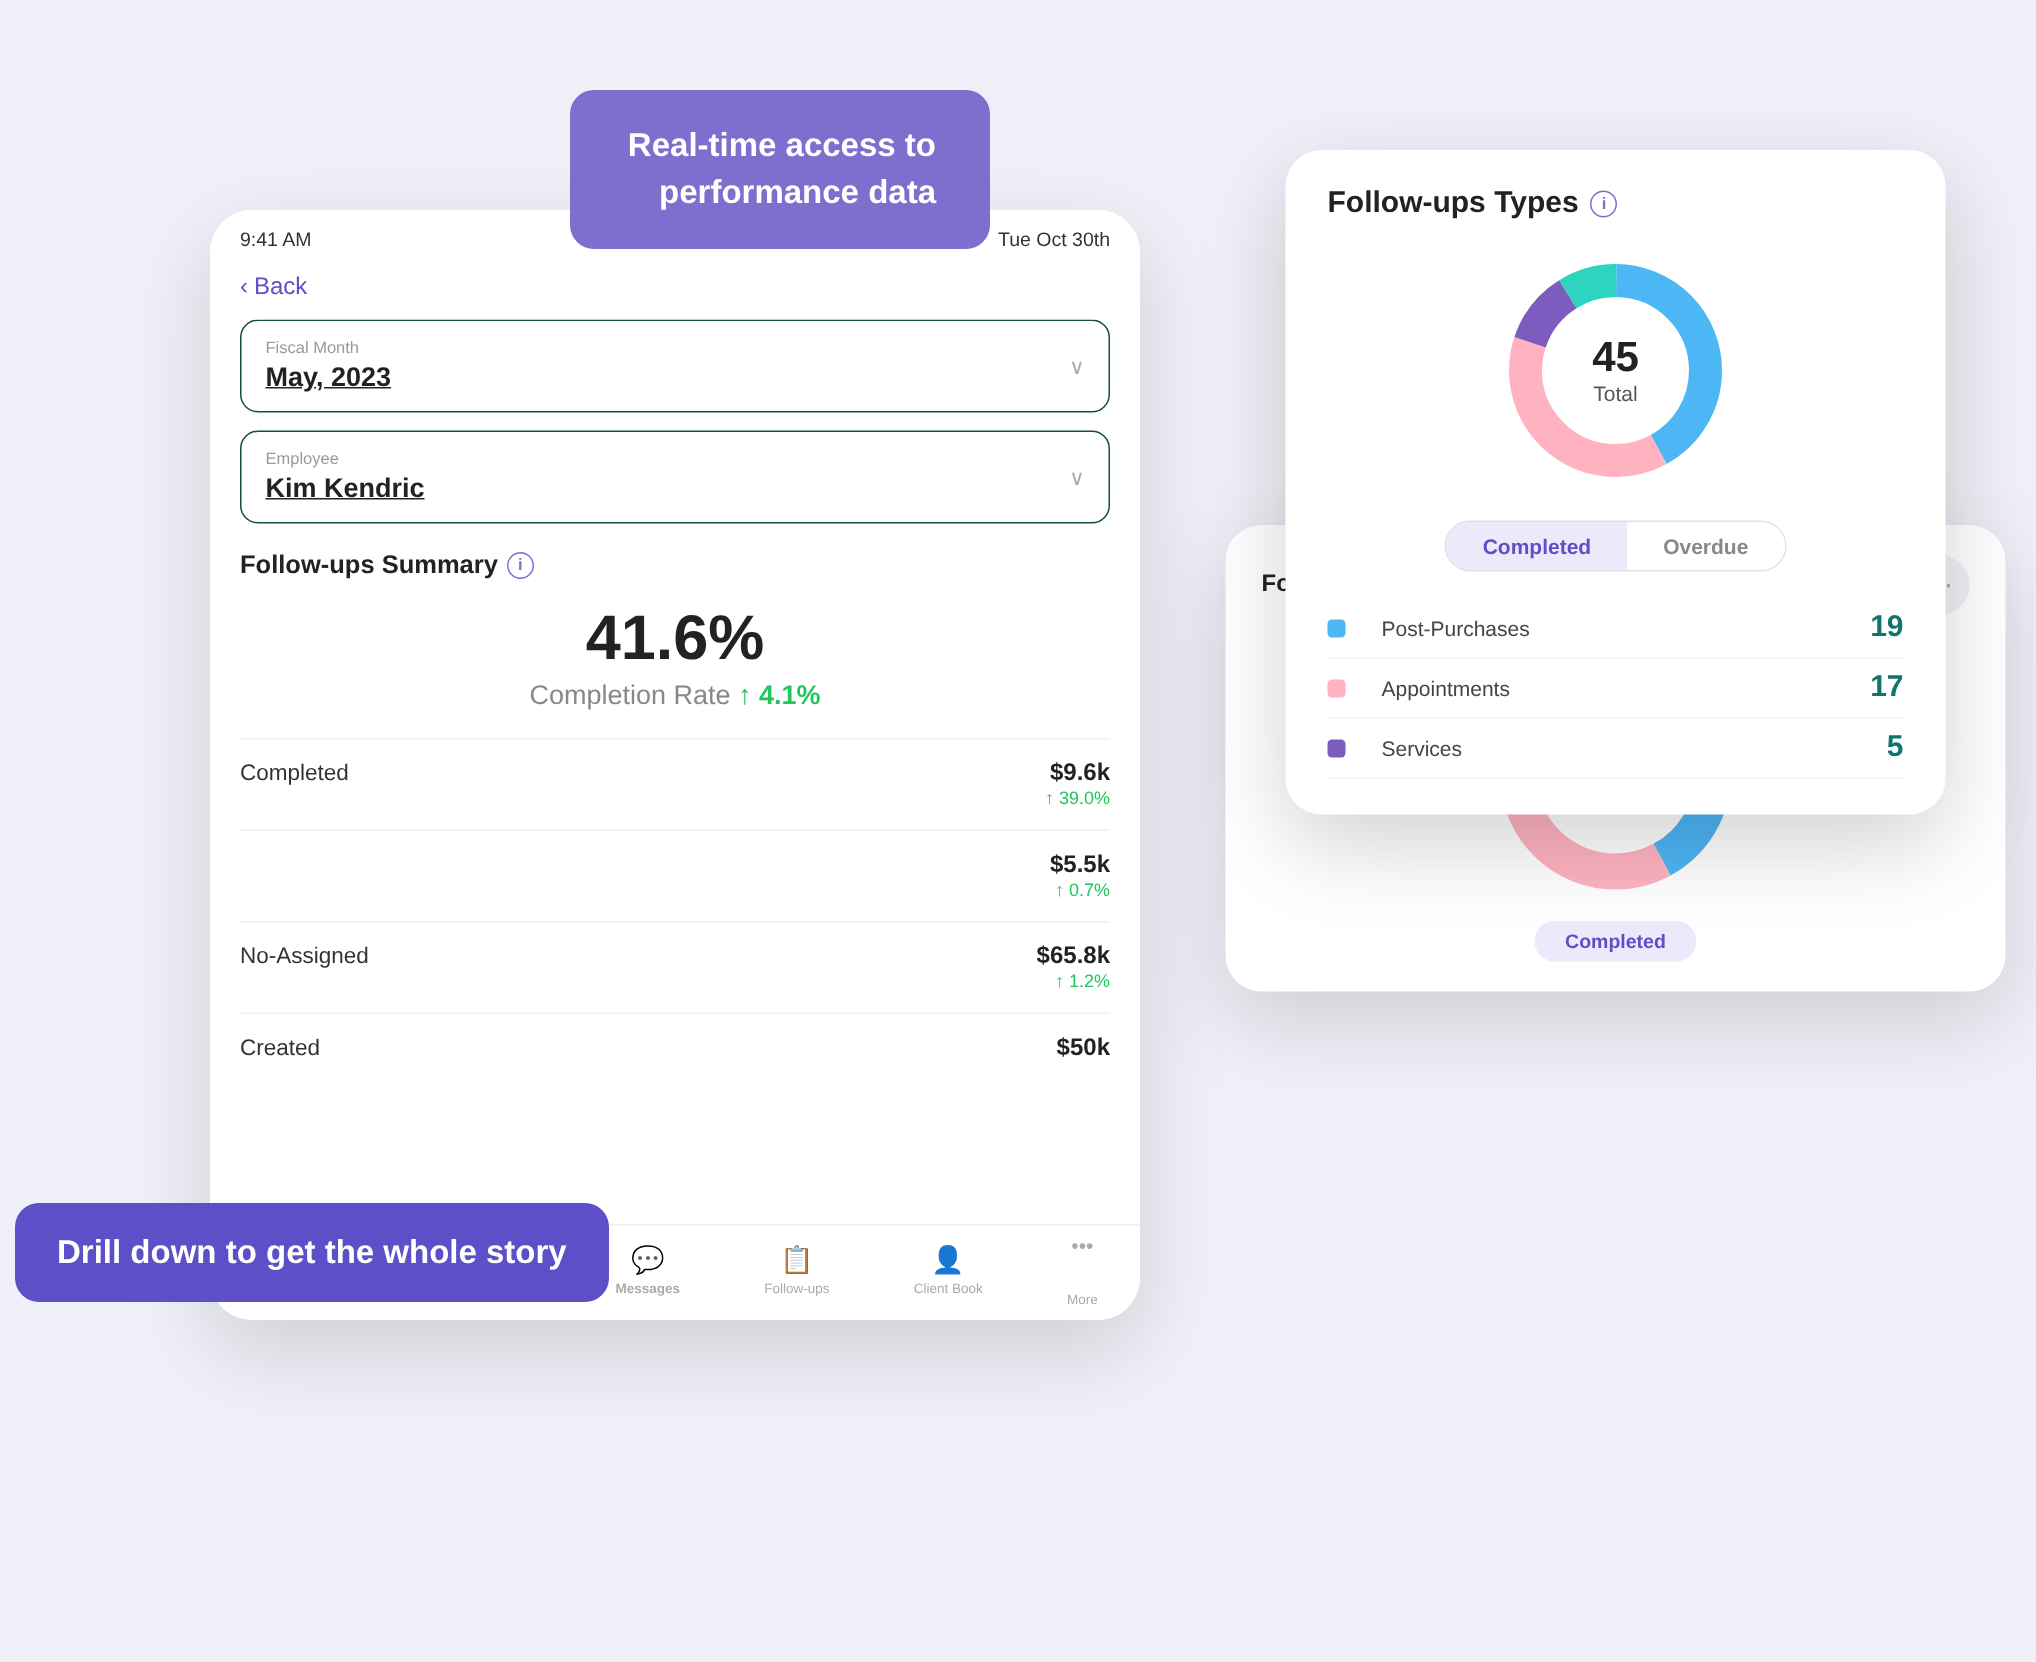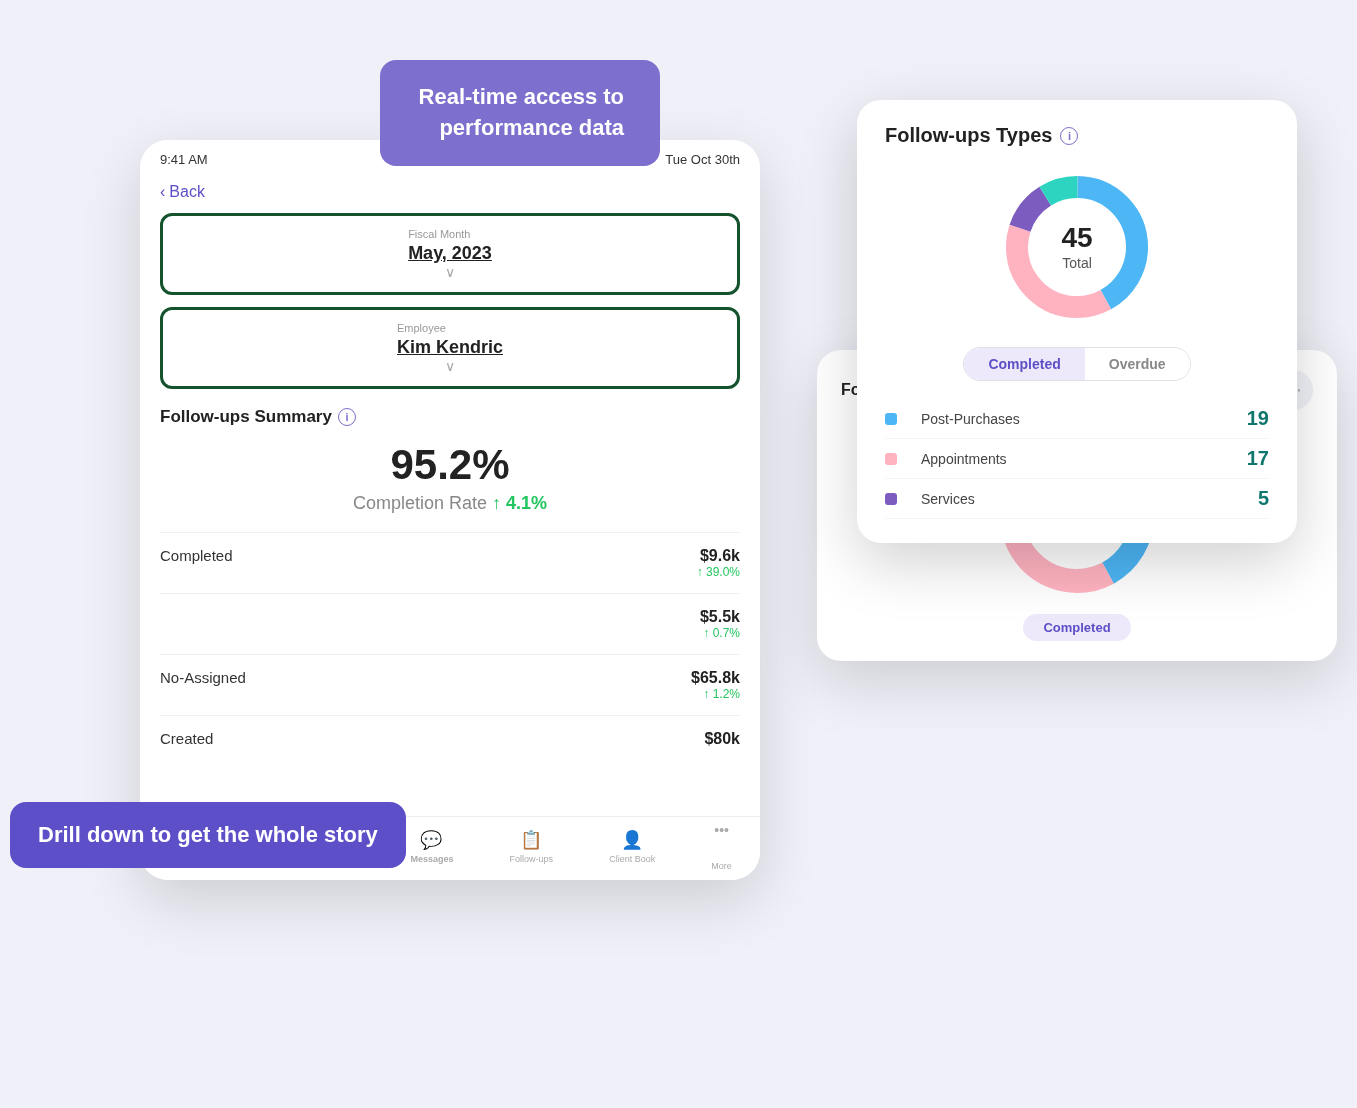--- a/index.html
+++ b/index.html
@@ -81,28 +81,27 @@
       gap: 4px;
     }
 
     .app-content {
       padding: 0 20px;
       overflow-y: auto;
       height: calc(100% - 130px);
     }
 
     .dropdown-field {
-      border: 3px solid #14532d;
+      border: 1px solid #14532d;
       border-radius: 12px;
       padding: 12px 16px;
       margin-bottom: 12px;
       display: flex;
       justify-content: space-between;
       align-items: center;
-      flex-direction: column;
     }
 
     .dropdown-label {
       font-size: 11px;
       color: #999;
       margin-bottom: 3px;
     }
 
     .dropdown-value {
       font-size: 18px;
@@ -432,21 +431,21 @@
         <div class="dropdown-value">Kim Kendric</div>
       </div>
       <span class="chevron">∨</span>
     </div>
 
     <div class="section-title">
       <span>Follow-ups Summary</span>
       <span class="info-icon">i</span>
     </div>
 
-    <div class="completion-rate-big">95.2%</div>
+    <div class="completion-rate-big">41.6%</div>
     <div class="completion-rate-sub">
       <span>Completion Rate</span>
       <span class="rate-up">↑ 4.1%</span>
     </div>
 
     <div class="stat-row">
       <span class="stat-row-label">Completed</span>
       <div class="stat-row-value">
         <div class="stat-amount">$9.6k</div>
         <div class="stat-change">↑ 39.0%</div>
@@ -465,21 +464,21 @@
       <span class="stat-row-label">No-Assigned</span>
       <div class="stat-row-value">
         <div class="stat-amount">$65.8k</div>
         <div class="stat-change">↑ 1.2%</div>
       </div>
     </div>
 
     <div class="stat-row">
       <span class="stat-row-label">Created</span>
       <div class="stat-row-value">
-        <div class="stat-amount">$80k</div>
+        <div class="stat-amount">$50k</div>
       </div>
     </div>
 
   </div>
 
   <div class="bottom-nav">
     <div class="nav-item">
       <span class="nav-icon">▦</span>
       <span style="font-size:9px;">Store Dashboard</span>
     </div>

